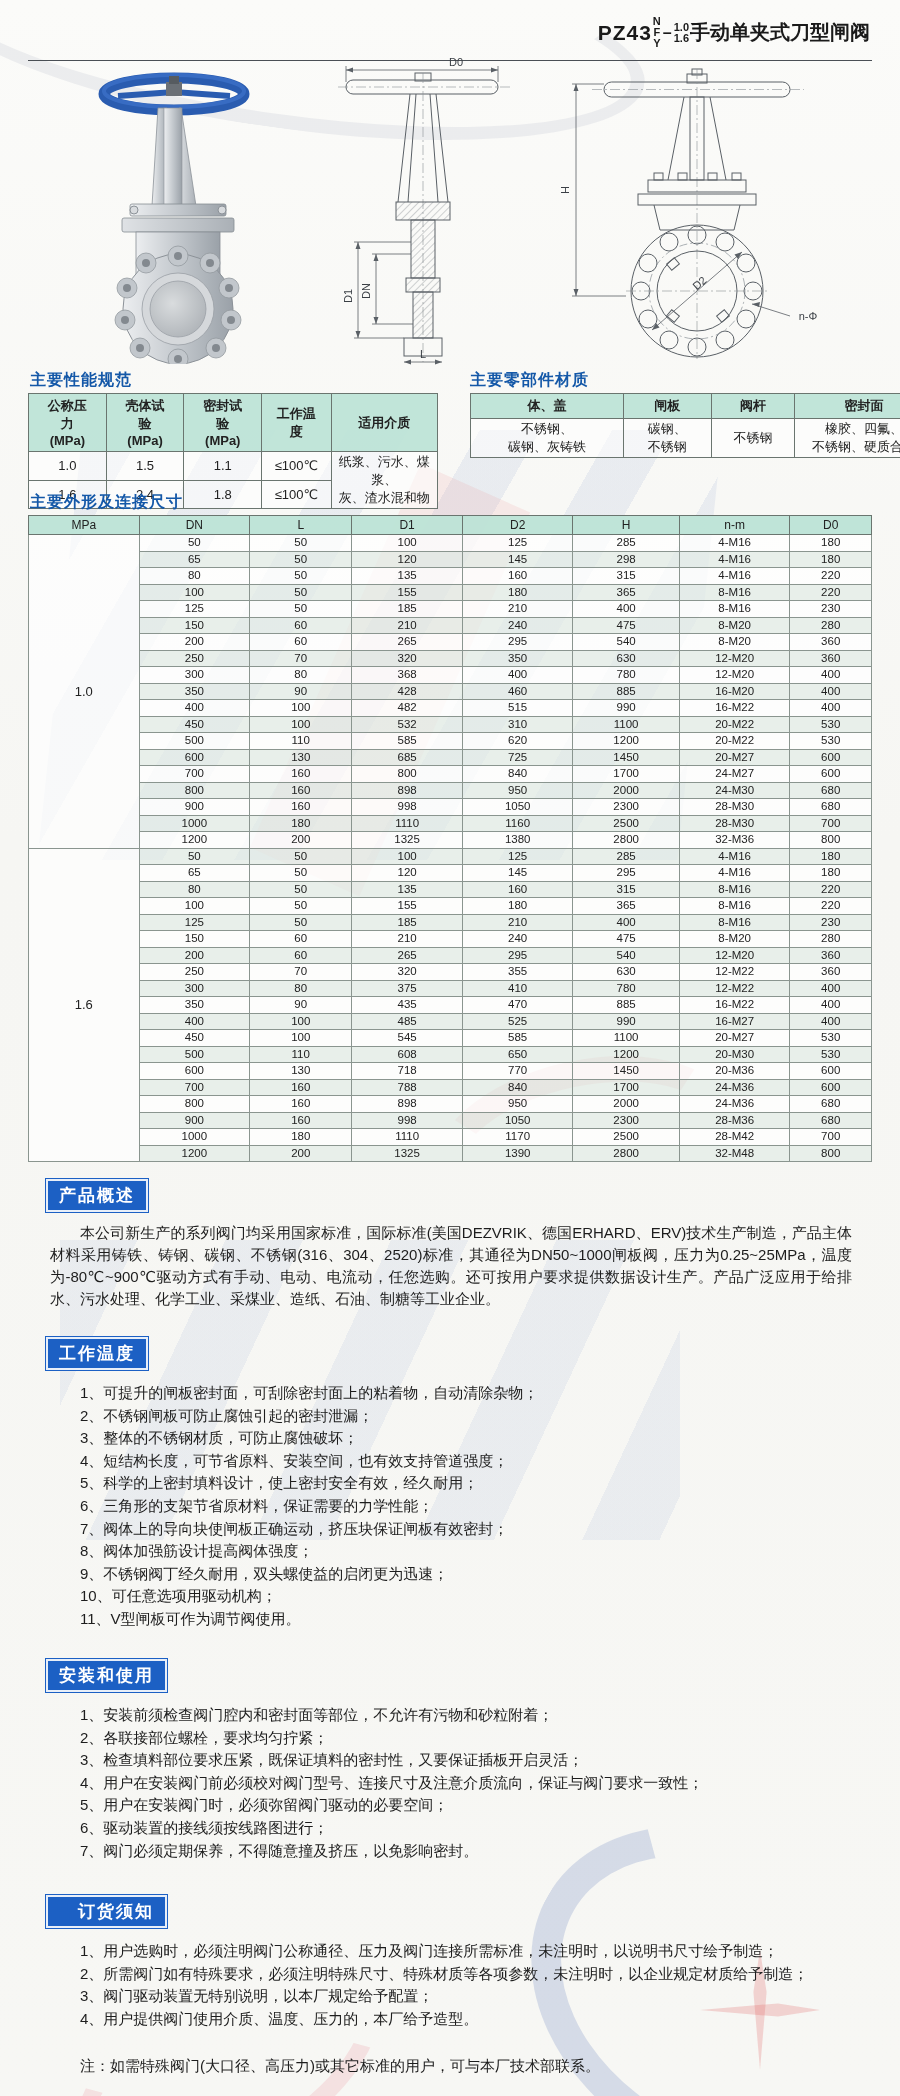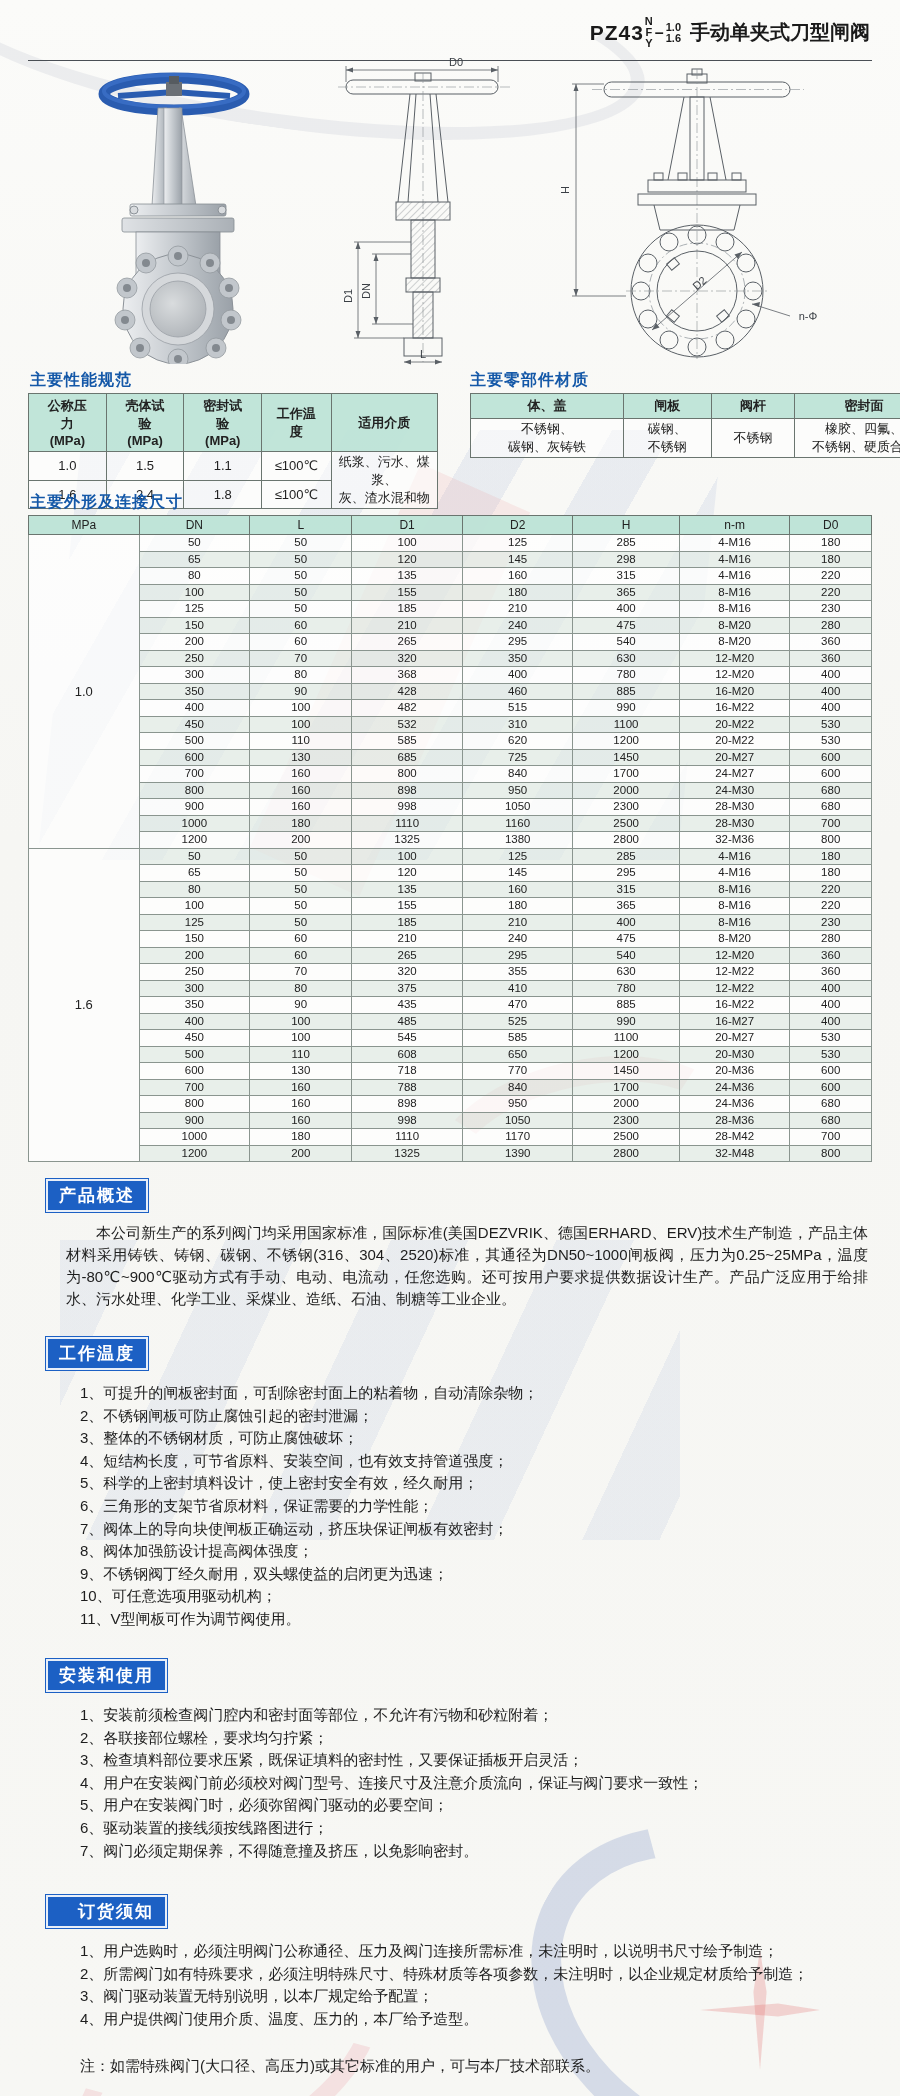--- a/index.html
+++ b/index.html
@@ -28,21 +28,21 @@
   .wm-star:before{transform:none;clip-path:polygon(50% 0,65% 35%,50% 100%,35% 35%);}
   .wm-star:after{transform:rotate(90deg);clip-path:polygon(50% 0,65% 35%,50% 100%,35% 35%);}
   .wm-pink-swirl{top:1980px;left:60px;width:300px;height:140px;border-radius:50%;
     border:18px solid rgba(230,130,140,0.18);border-bottom-color:transparent;border-left-color:transparent;transform:rotate(150deg);}
 
   
   .hdr{position:absolute;top:16px;right:30px;display:flex;align-items:center;font-weight:bold;color:#1a1a1a;}
   .hdr .model{font-size:21px;letter-spacing:1px;}
   .hdr .stack{display:flex;flex-direction:column;align-items:center;font-size:11px;line-height:11px;margin:0 1px;}
   .hdr .dash{font-size:16px;margin:0 1px;}
-  .hdr .cname{font-size:20px;margin-left:8px;}
+  .hdr .cname{font-size:20px;margin-left:0;}
   .rule-top{position:absolute;top:60px;left:28px;right:28px;height:0;border-top:1.5px solid #4a4f55;}
 
   
   .fig{position:absolute;}
   .fig svg{display:block;}
   .lineart{stroke:#5a6066;fill:none;stroke-width:1;}
   .dim{stroke:#5a6066;stroke-width:0.8;}
   .dimtext{fill:#3a3f45;font-size:11px;font-family:"Liberation Sans",sans-serif;}
 
   
@@ -693,21 +693,21 @@
           <td>1325</td>
           <td>1390</td>
           <td>2800</td>
           <td>32-M48</td>
           <td>800</td>
         </tr>
       </tbody>
   </table>
 
   <div class="badge" style="left:45px;top:1178px;">产品概述</div>
-  <div class="para" style="left:50px;top:1222px;width:802px;margin-left:16px;">
+  <div class="para" style="left:50px;top:1222px;width:802px;">
     <div class="first">本公司新生产的系列阀门均采用国家标准，国际标准(美国DEZVRIK、德国ERHARD、ERV)技术生产制造，产品主体材料采用铸铁、铸钢、碳钢、不锈钢(316、304、2520)标准，其通径为DN50~1000闸板阀，压力为0.25~25MPa，温度为-80℃~900℃驱动方式有手动、电动、电流动，任您选购。还可按用户要求提供数据设计生产。产品广泛应用于给排水、污水处理、化学工业、采煤业、造纸、石油、制糖等工业企业。</div>
   </div>
 
   <div class="badge" style="left:45px;top:1336px;">工作温度</div>
   <div class="list" style="left:50px;top:1382px;width:802px;">
       <div class="list-line">1、可提升的闸板密封面，可刮除密封面上的粘着物，自动清除杂物；</div>
       <div class="list-line">2、不锈钢闸板可防止腐蚀引起的密封泄漏；</div>
       <div class="list-line">3、整体的不锈钢材质，可防止腐蚀破坏；</div>
       <div class="list-line">4、短结构长度，可节省原料、安装空间，也有效支持管道强度；</div>
       <div class="list-line">5、科学的上密封填料设计，使上密封安全有效，经久耐用；</div>

